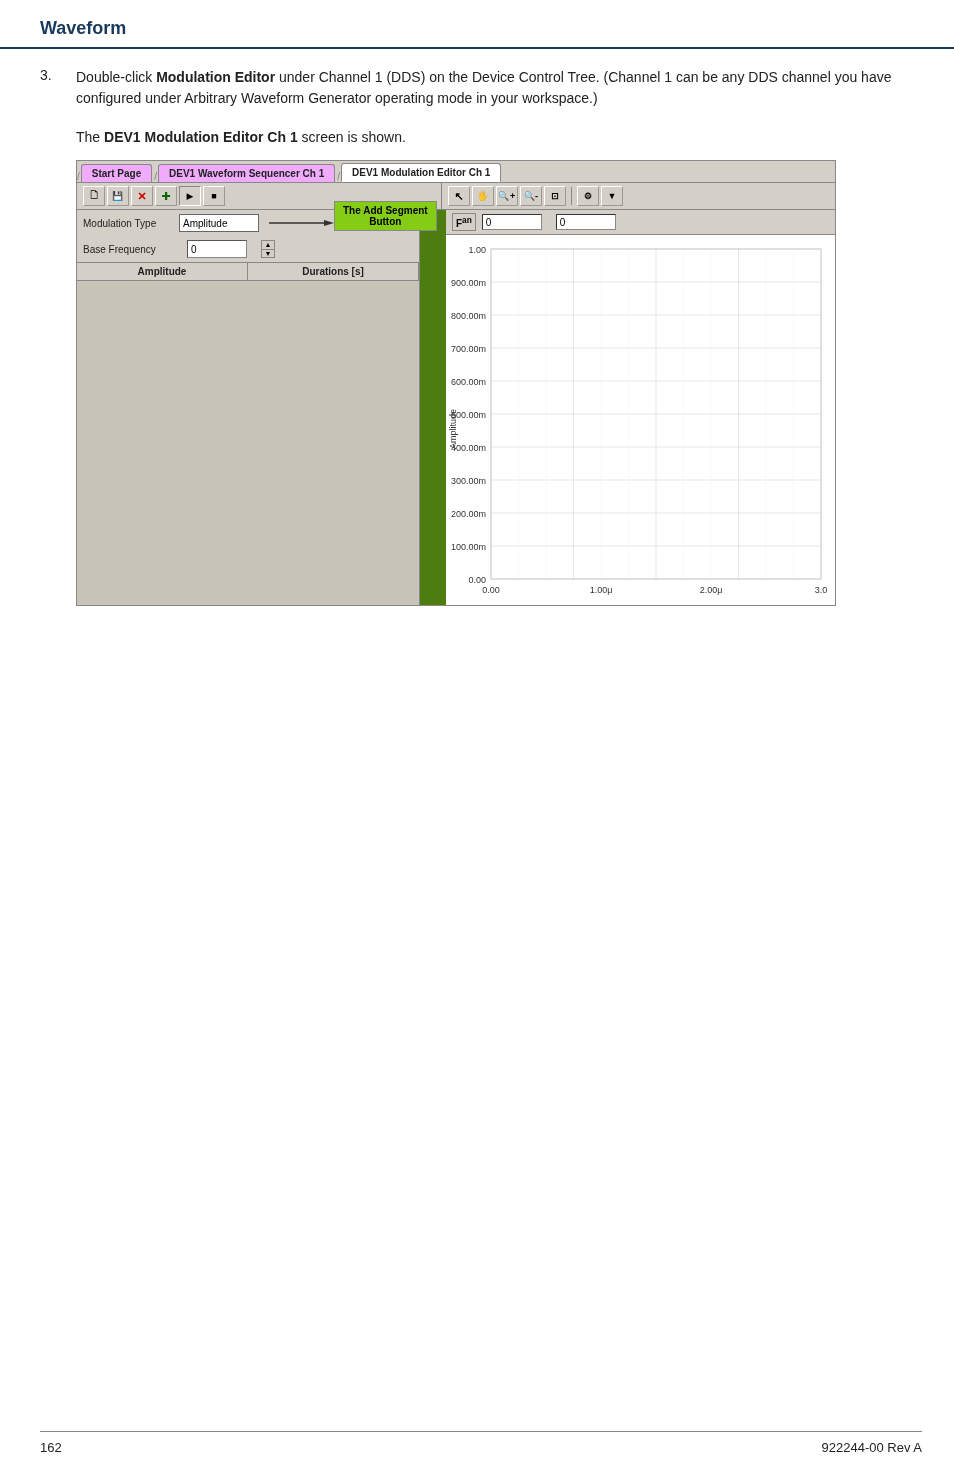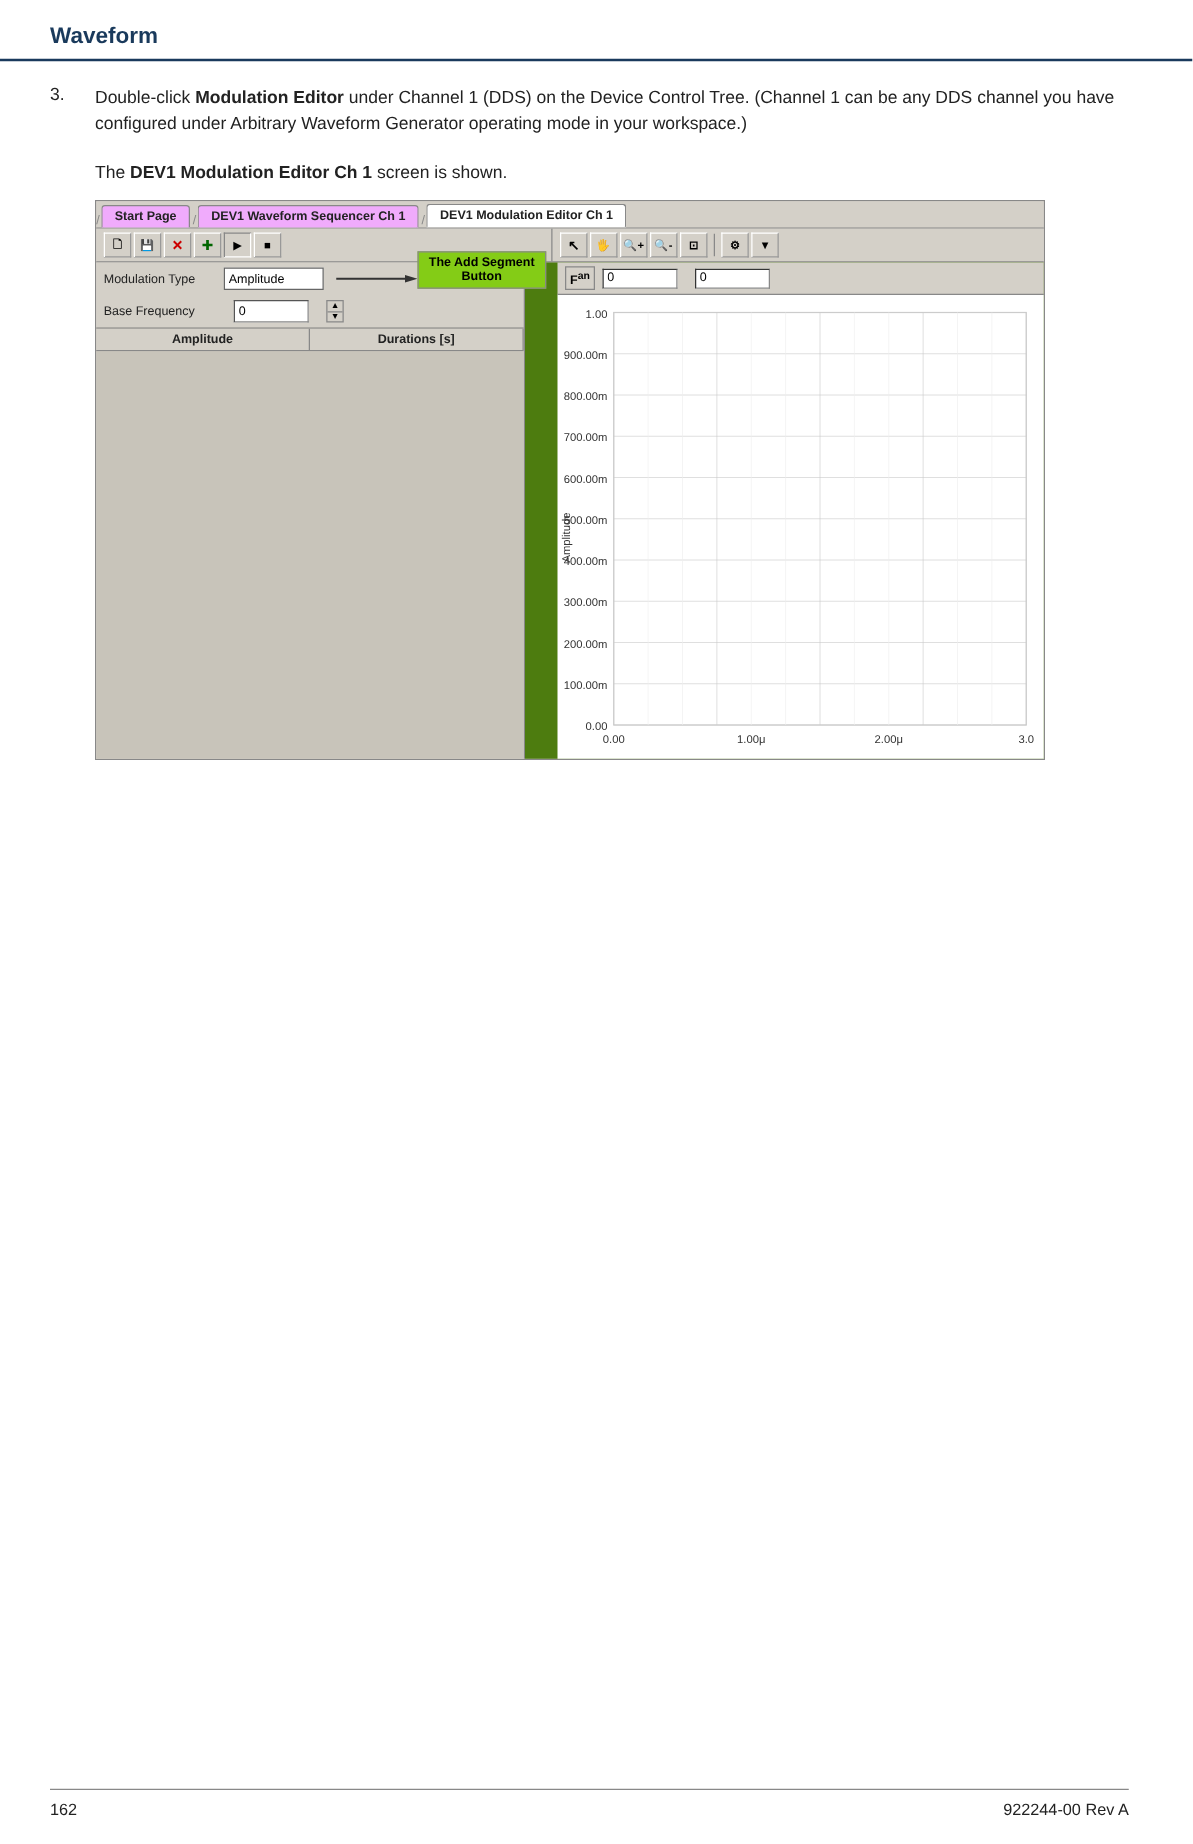--- a/index.html
+++ b/index.html
@@ -280,21 +280,21 @@
     }
     .click-text strong {
       font-weight: bold;
     }
 
     
     .page-footer {
       position: absolute;
       bottom: 20px;
       left: 40px;
-      right: 51px;
+      right: 32px;
       display: flex;
       justify-content: space-between;
       border-top: 1px solid #888;
       padding-top: 8px;
       font-size: 13px;
       color: #222;
     }
 
     
     .ico { font-size: 9px; font-weight: bold; }

